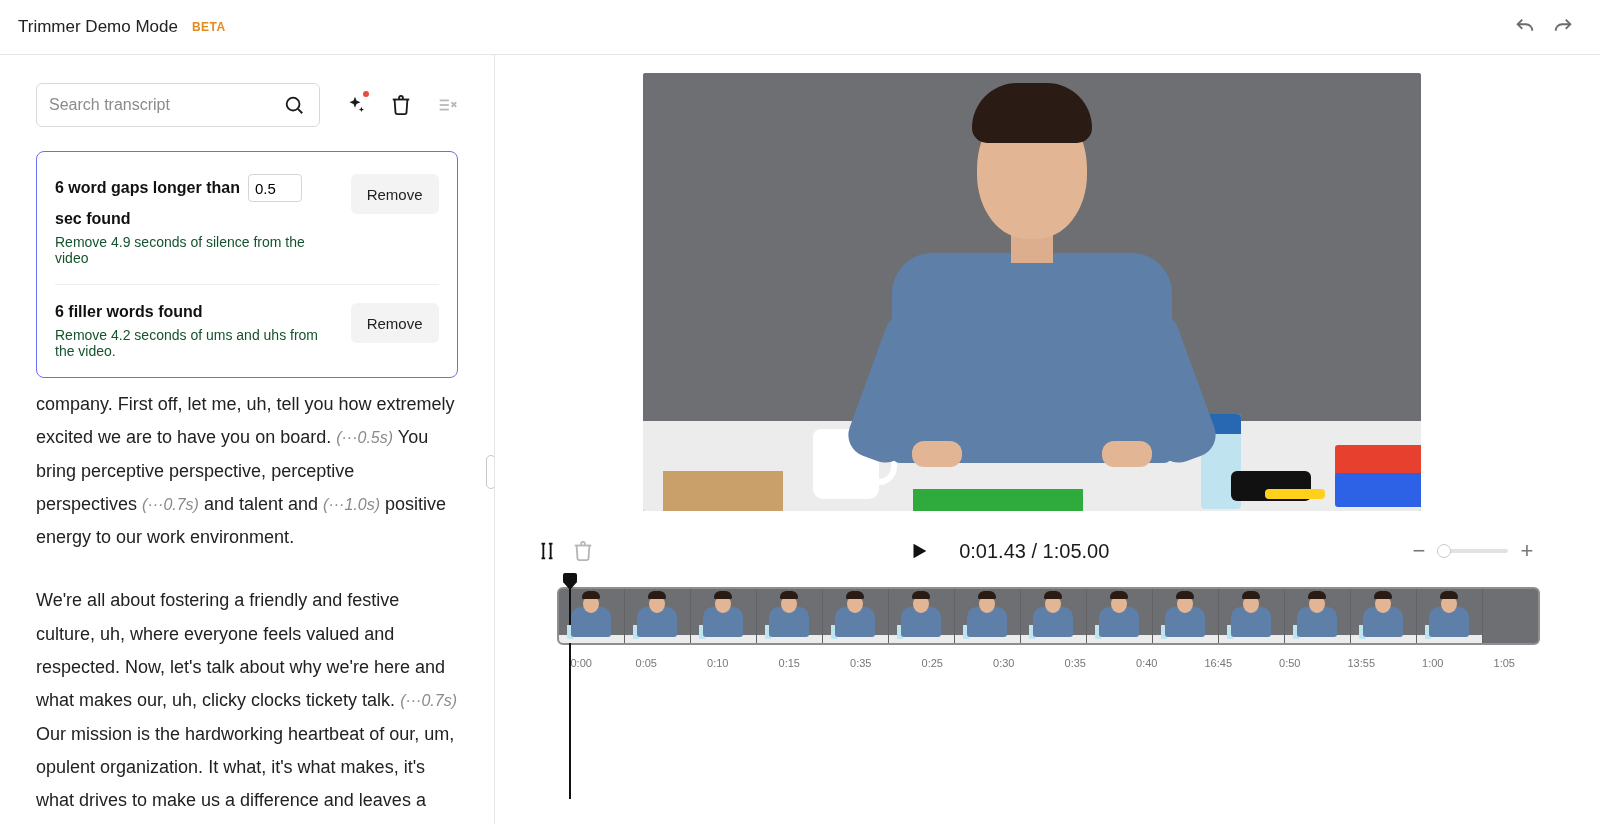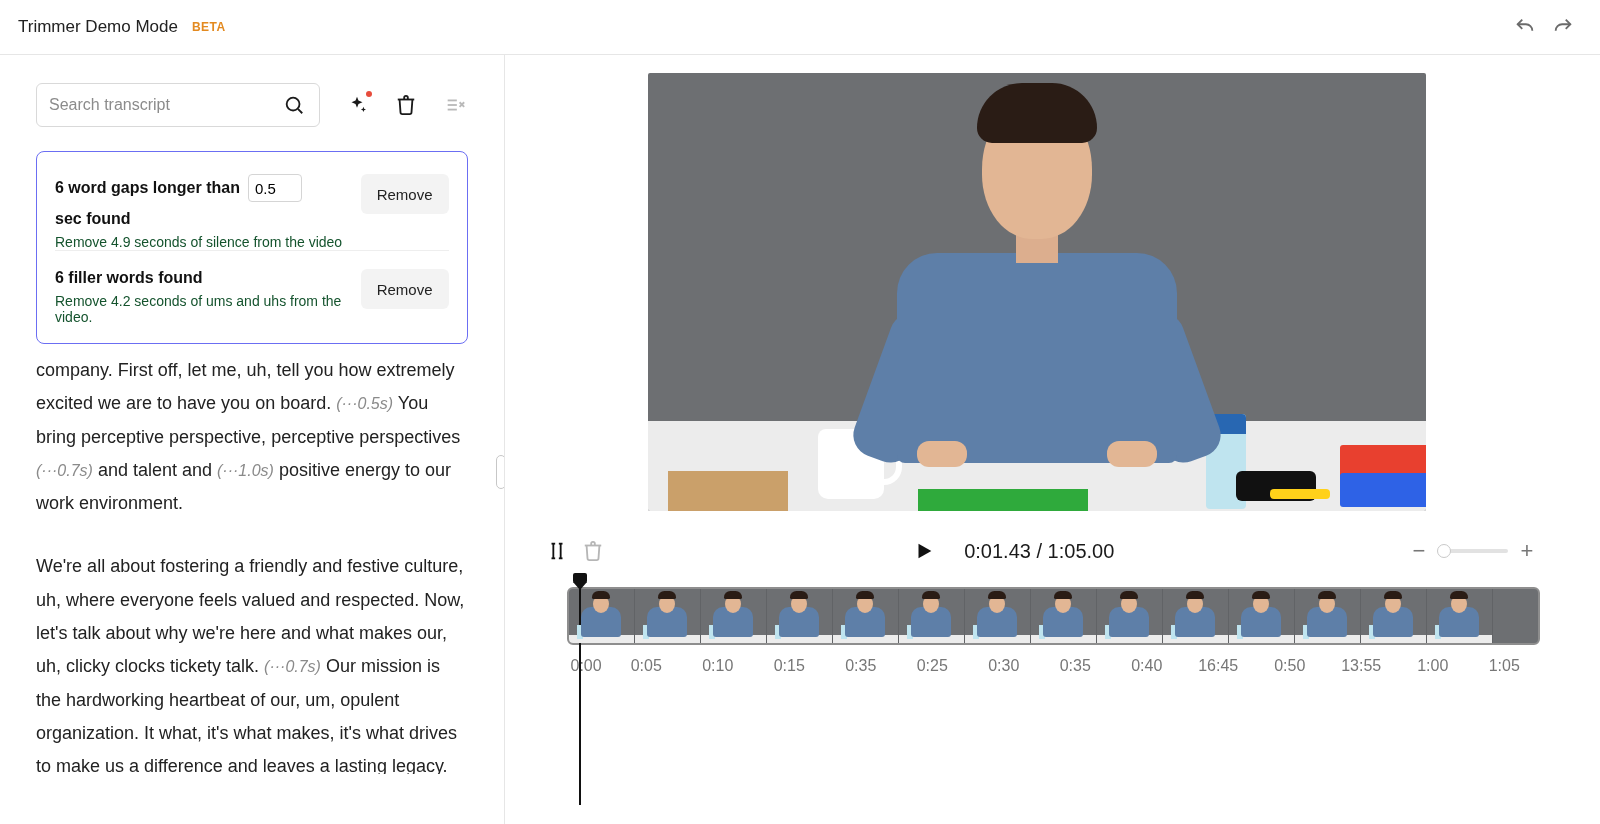--- a/index.html
+++ b/index.html
@@ -75,21 +75,21 @@
 
   
   .smartpanel{
     margin-top:24px;
     border:1.5px solid #6b6ef3;
     border-radius:8px;
     padding:22px 18px 18px 18px;
     background:#fff;
   }
   .srow{display:flex;align-items:flex-start;gap:12px;}
-  .srow + .srow{padding-top:18px;border-top:1px solid #eee;}
+  .srow + .srow{margin-top:18px;padding-top:18px;border-top:1px solid #eee;}
   .sleft{flex:1;}
   .stitle{font-size:16px;font-weight:600;color:#111;display:flex;align-items:center;flex-wrap:wrap;gap:8px;}
   .stitle input{
     width:54px;height:28px;
     border:1px solid #d5d5d5;border-radius:4px;
     text-align:center;font-size:15px;padding-right:4px;
   }
   .ssub{margin-top:6px;font-size:14px;color:#14532d;}
   .removebtn{
     background:#f3f3f3;border:none;border-radius:6px;
@@ -185,22 +185,22 @@
   .playhead::before{
     content:"";position:absolute;top:-2px;left:50%;transform:translateX(-50%);
     width:14px;height:10px;background:#111;border-radius:2px;
   }
   .playhead::after{
     content:"";position:absolute;top:7px;left:50%;transform:translateX(-50%);
     width:0;height:0;border-left:7px solid transparent;border-right:7px solid transparent;border-top:8px solid #111;
   }
 
   .ruler{
-    margin-top:12px;display:flex;margin-left:16px;
-    font-size:16px;color:#777;
+    margin-top:12px;display:flex;margin-left:26px;
+    font-size:11px;color:#777;
   }
   .tick{flex:0 0 71.5px;text-align:center;}
   .tick:first-child{flex-basis:40px;text-align:left;}
 </style>
 </head>
 <body>
 
 <div class="topbar">
   <span class="title">Trimmer Demo Mode</span>
   <span class="beta">BETA</span>

